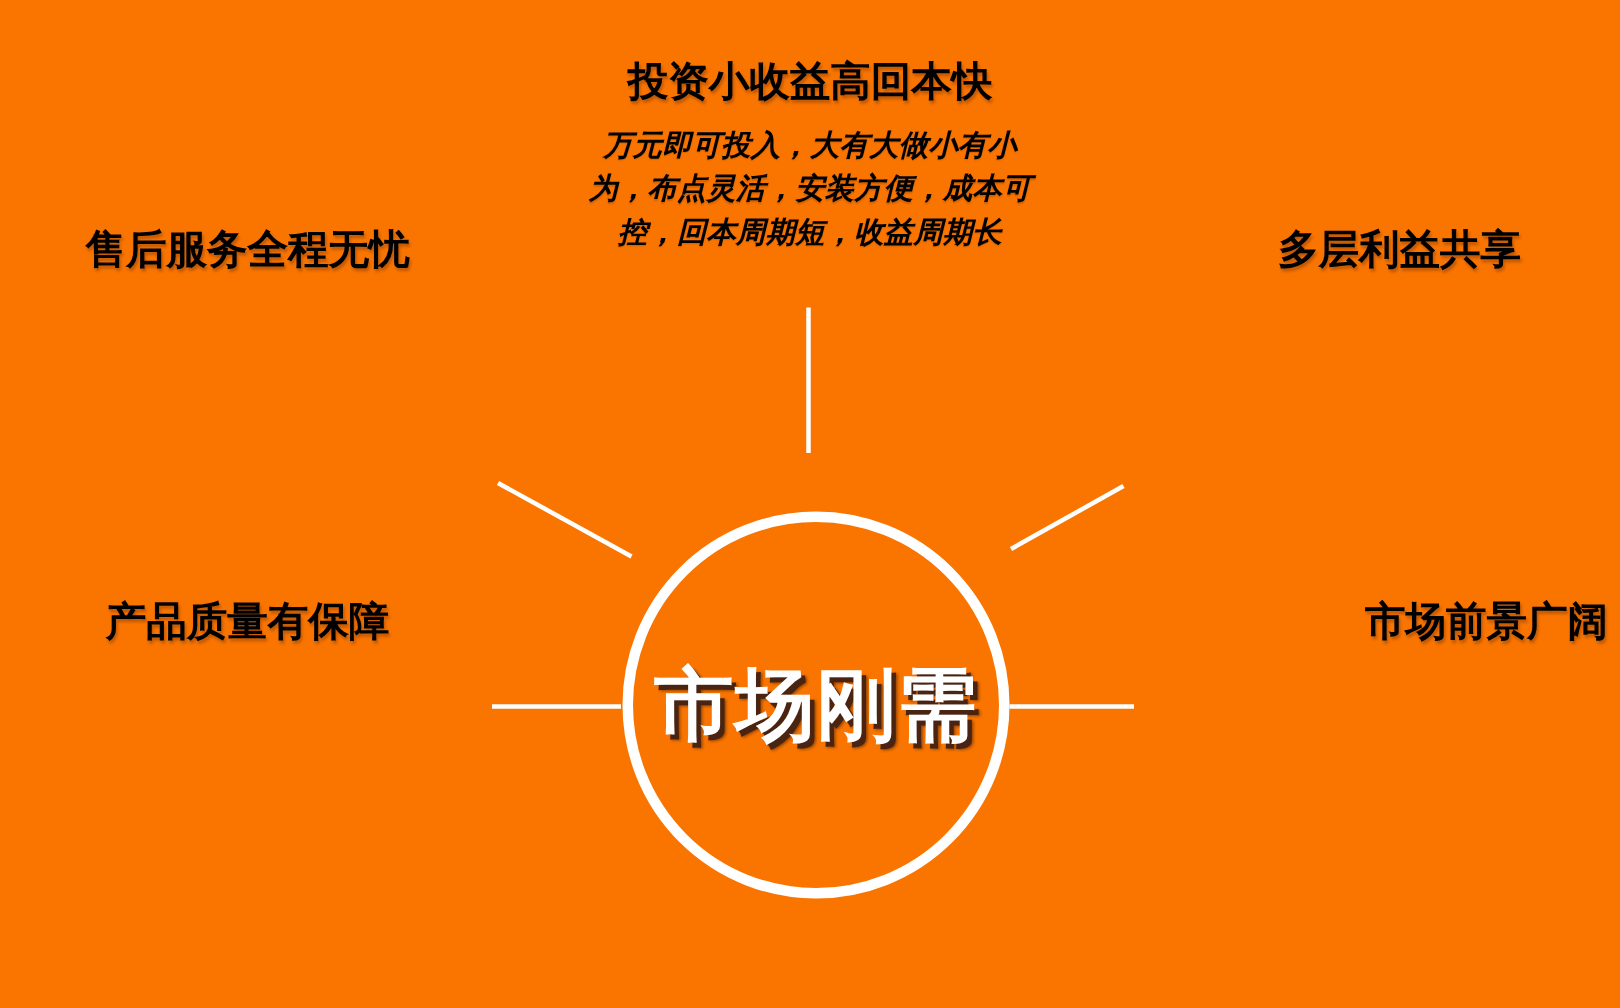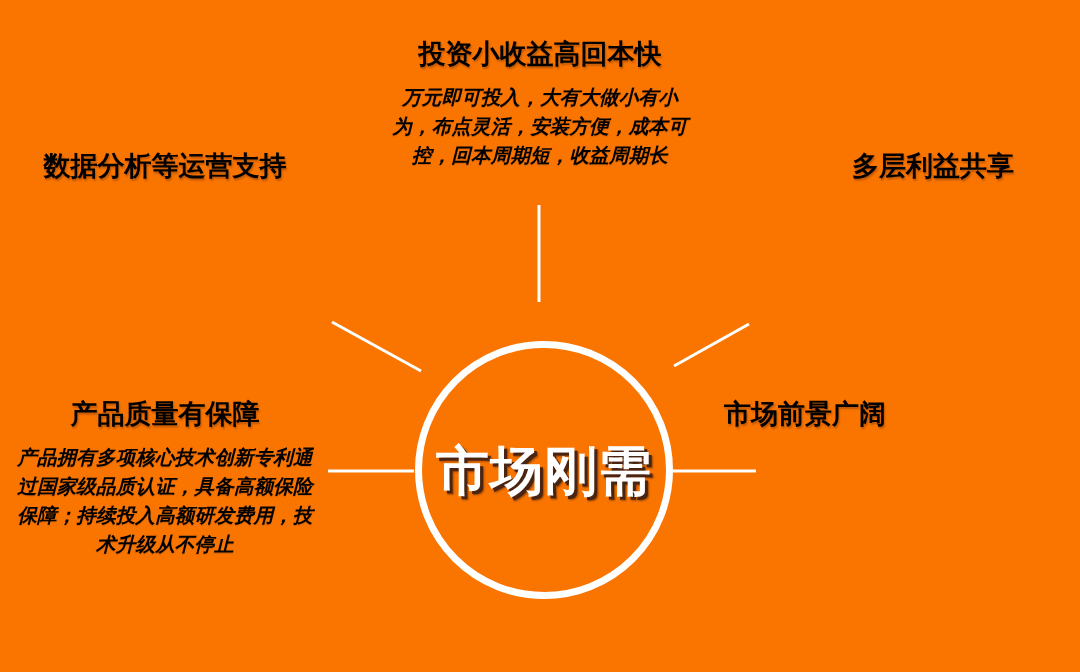--- a/index.html
+++ b/index.html
@@ -94,24 +94,24 @@
     width: 314px;
     text-align: center;
   }
   .block.right-top {
     left: 776px;
     top: 152px;
     width: 314px;
     text-align: center;
   }
   .block.right-bottom {
-    left: 724px;
+    left: 758px;
     top: 400px;
     width: 314px;
-    text-align: left;
+    text-align: right;
   }
 </style>
 </head>
 <body>
 
 <div class="stage">
 
   <svg class="connectors" width="1080" height="672" viewBox="0 0 1080 672">
     <line x1="539" y1="205" x2="539" y2="302" stroke="#ffffff" stroke-width="3" stroke-linecap="butt"></line>
     <line x1="328" y1="471" x2="414" y2="471" stroke="#ffffff" stroke-width="3" stroke-linecap="butt"></line>
@@ -123,26 +123,25 @@
   <div class="hub">
     <div class="hub-title">市场刚需</div>
   </div>
 
   <div class="block center-top">
     <div class="block-title">投资小收益高回本快</div>
     <div class="block-body">万元即可投入，大有大做小有小为，布点灵活，安装方便，成本可控，回本周期短，收益周期长</div>
   </div>
 
   <div class="block left-top">
-    <div class="block-title">数据分析等运营支持</div>
+    <div class="block-title">售后服务全程无忧</div>
   </div>
 
   <div class="block left-bottom">
     <div class="block-title">产品质量有保障</div>
-    <div class="block-body">产品拥有多项核心技术创新专利通过国家级品质认证，具备高额保险保障；持续投入高额研发费用，技术升级从不停止</div>
   </div>
 
   <div class="block right-top">
     <div class="block-title">多层利益共享</div>
   </div>
 
   <div class="block right-bottom">
     <div class="block-title">市场前景广阔</div>
   </div>
 

